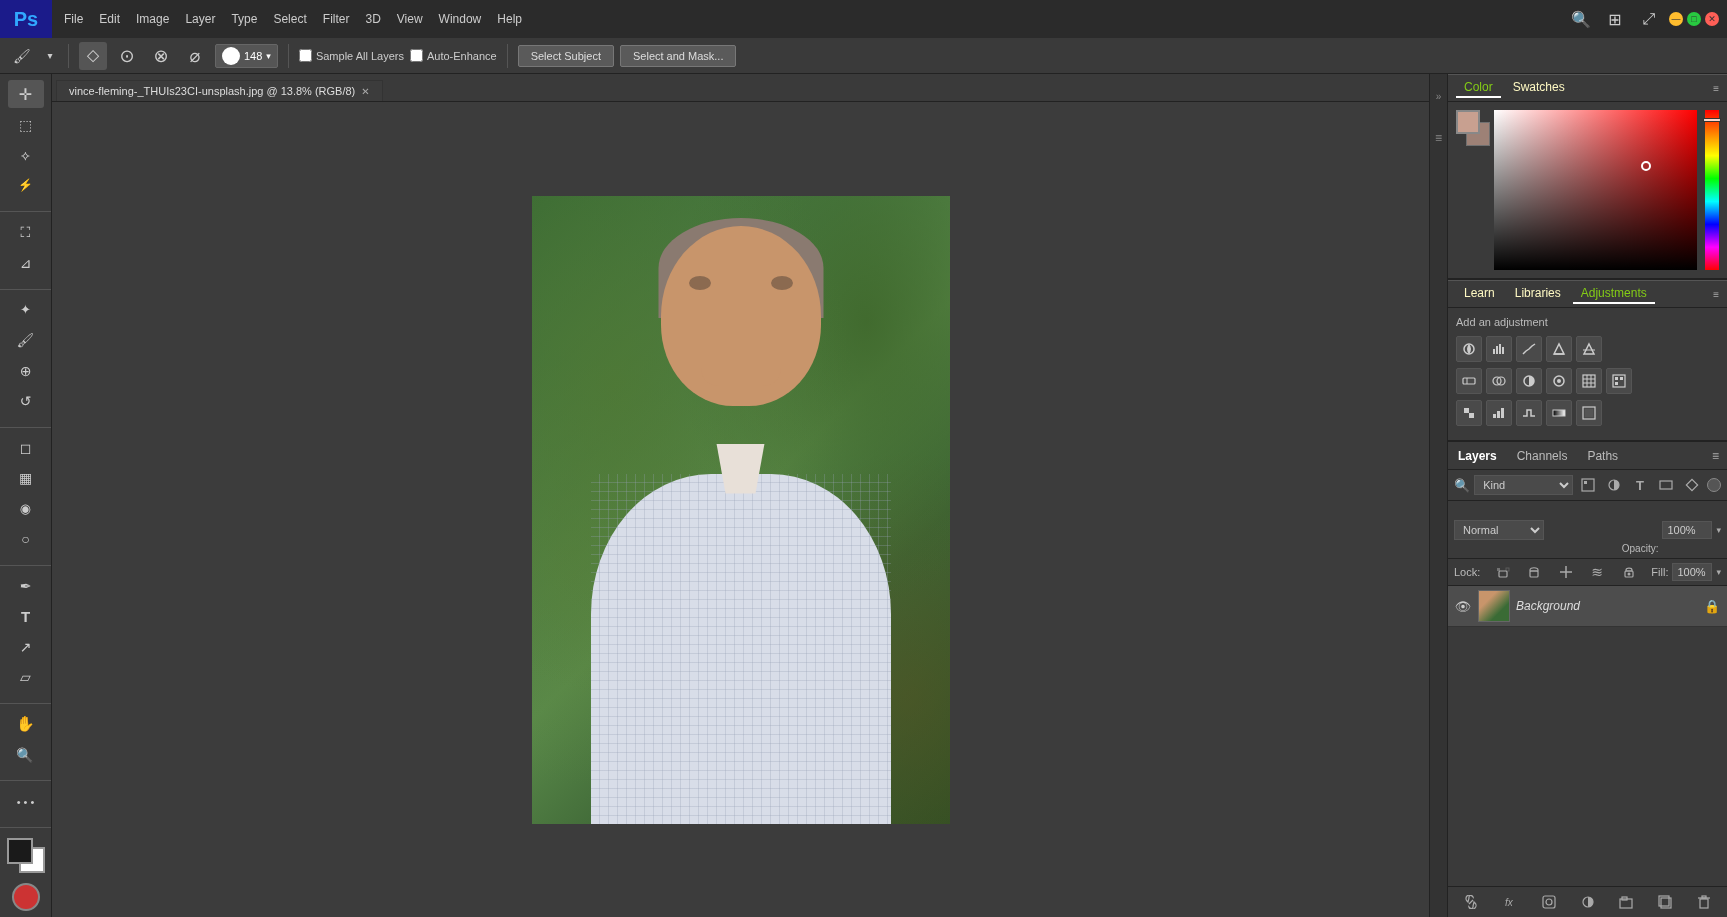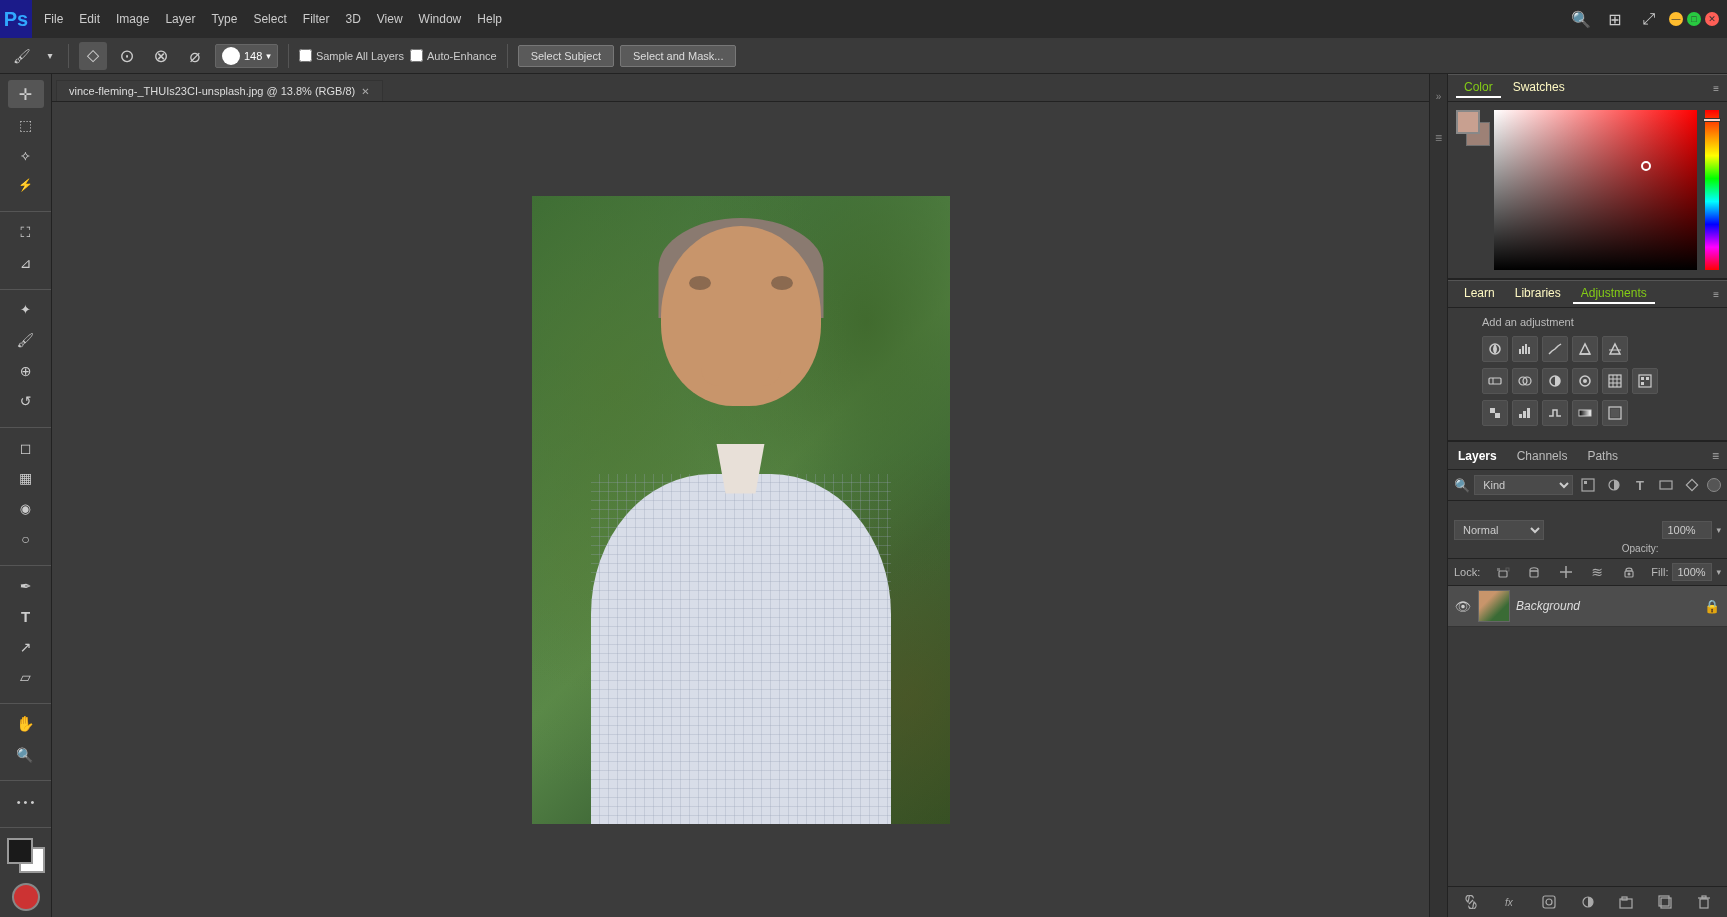--- a/index.html
+++ b/index.html
@@ -354,21 +354,20 @@
       flex-shrink: 0;
     }
 
     
     #adjustments-panel {
       flex-shrink: 0;
       border-top: 2px solid #222;
     }
     .adj-content {
       padding: 8px;
-      margin-left: 26px;
     }
     .adj-title {
       font-size: 11px;
       color: #bbb;
       margin-bottom: 8px;
     }
     .adj-icons-row {
       display: flex;
       gap: 4px;
       margin-bottom: 6px;
@@ -572,21 +571,21 @@
 
     
     #app-header {
       background: #2b2b2b;
       height: 38px;
       display: flex;
       align-items: center;
       flex-shrink: 0;
     }
     #app-logo {
-      width: 32px;
+      width: 52px;
       height: 38px;
       background: #1b1b8a;
       display: flex;
       align-items: center;
       justify-content: center;
       font-size: 18px;
       font-weight: bold;
       color: #5b9bd5;
       flex-shrink: 0;
     }

